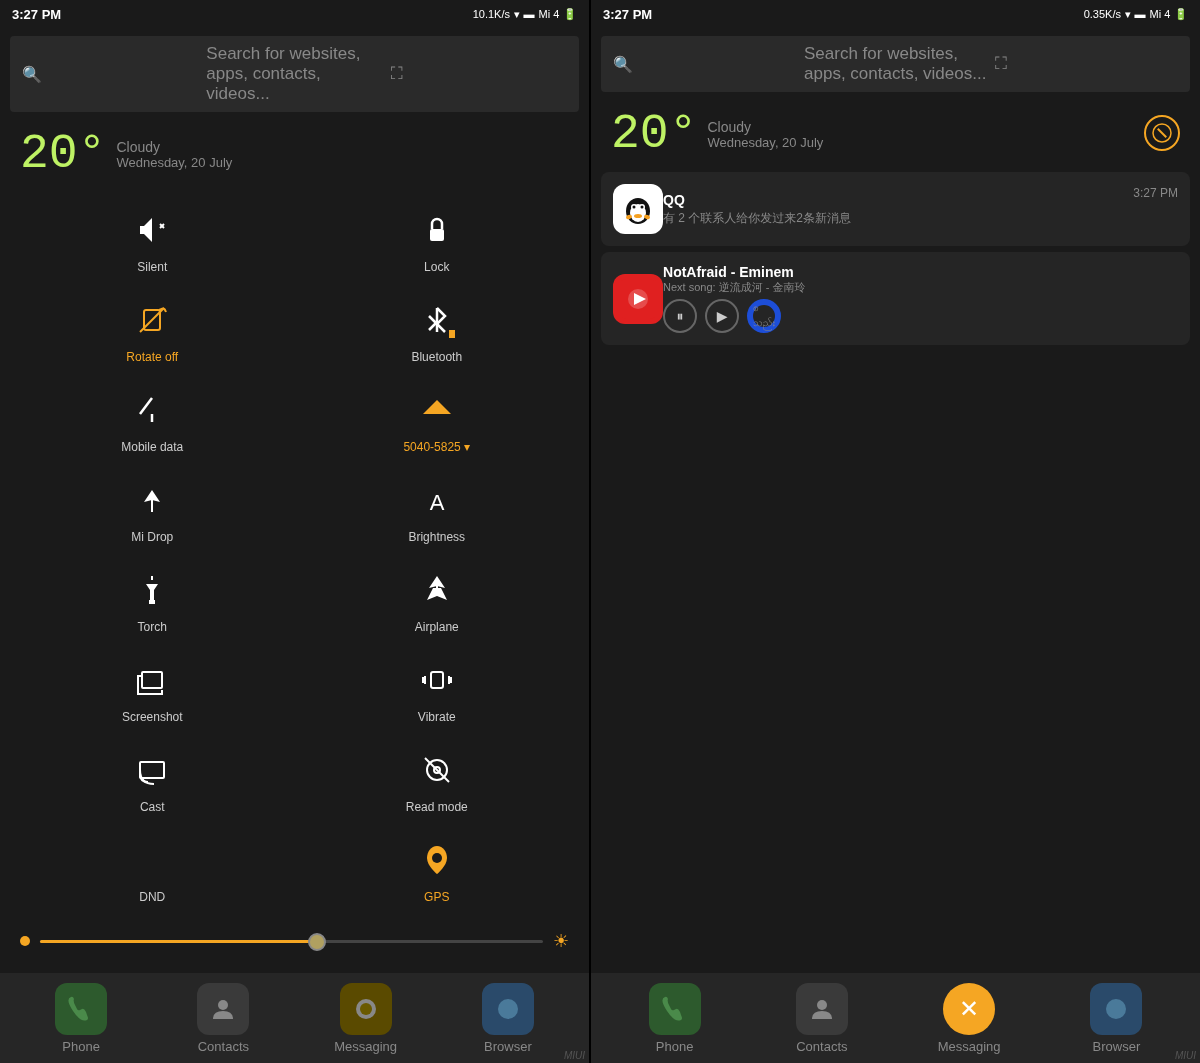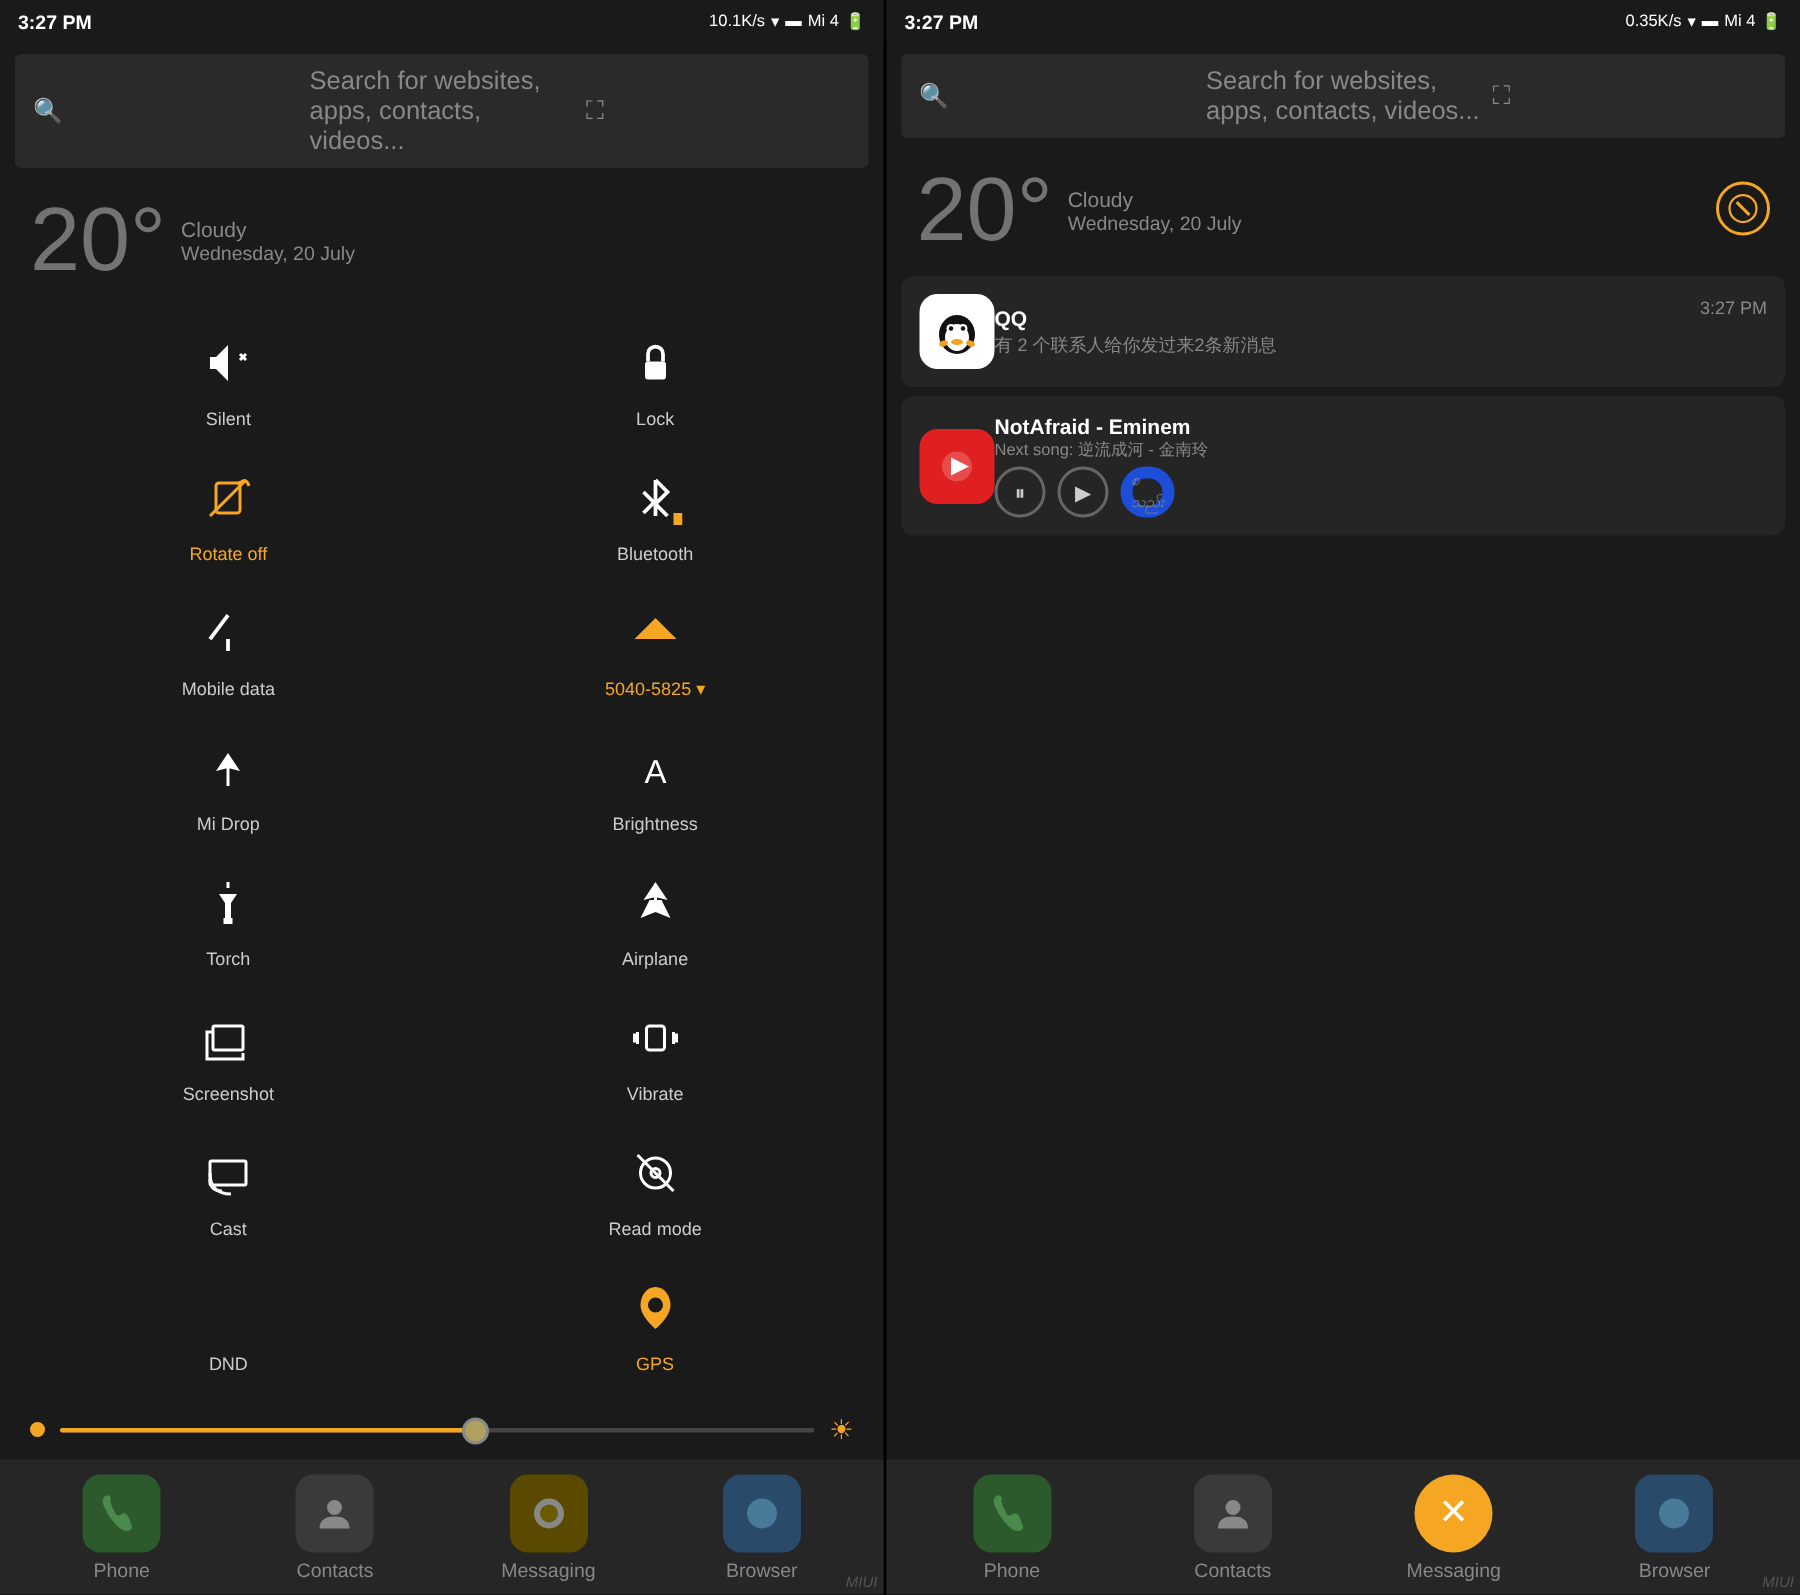--- a/index.html
+++ b/index.html
@@ -53,24 +53,25 @@
     }
 
     
     .weather-row {
       padding: 10px 20px 8px 20px;
       display: flex;
       align-items: center;
       gap: 10px;
     }
     .temp {
-      font-size: 60px;
-      color: #737373;
+      font-size: 48px;
+      color: #bef264;
       font-weight: 300;
       line-height: 1;
+      font-family: Liberation Mono, monospace;
     }
     .weather-info {
       display: flex;
       flex-direction: column;
     }
     .weather-condition { color: #888; font-size: 14px; }
     .weather-date { color: #888; font-size: 13px; }
 
     
     .tiles-grid {
@@ -270,26 +271,25 @@
       border-radius: 50%;
       border: 2px solid #666;
       display: flex;
       align-items: center;
       justify-content: center;
       color: #ccc;
       font-size: 14px;
       cursor: pointer;
     }
     .lyrics-btn {
-      border: 8px solid #1d4ed8;
+      border: 6px solid #1d4ed8;
       border-radius: 20px;
       padding: 4px 10px;
       color: #888;
       font-size: 11px;
-      font-style: italic;
     }
 
     
     .right-dock {
       position: absolute;
       bottom: 0;
       left: 0;
       right: 0;
       height: 90px;
       background: rgba(40,40,40,0.9);

